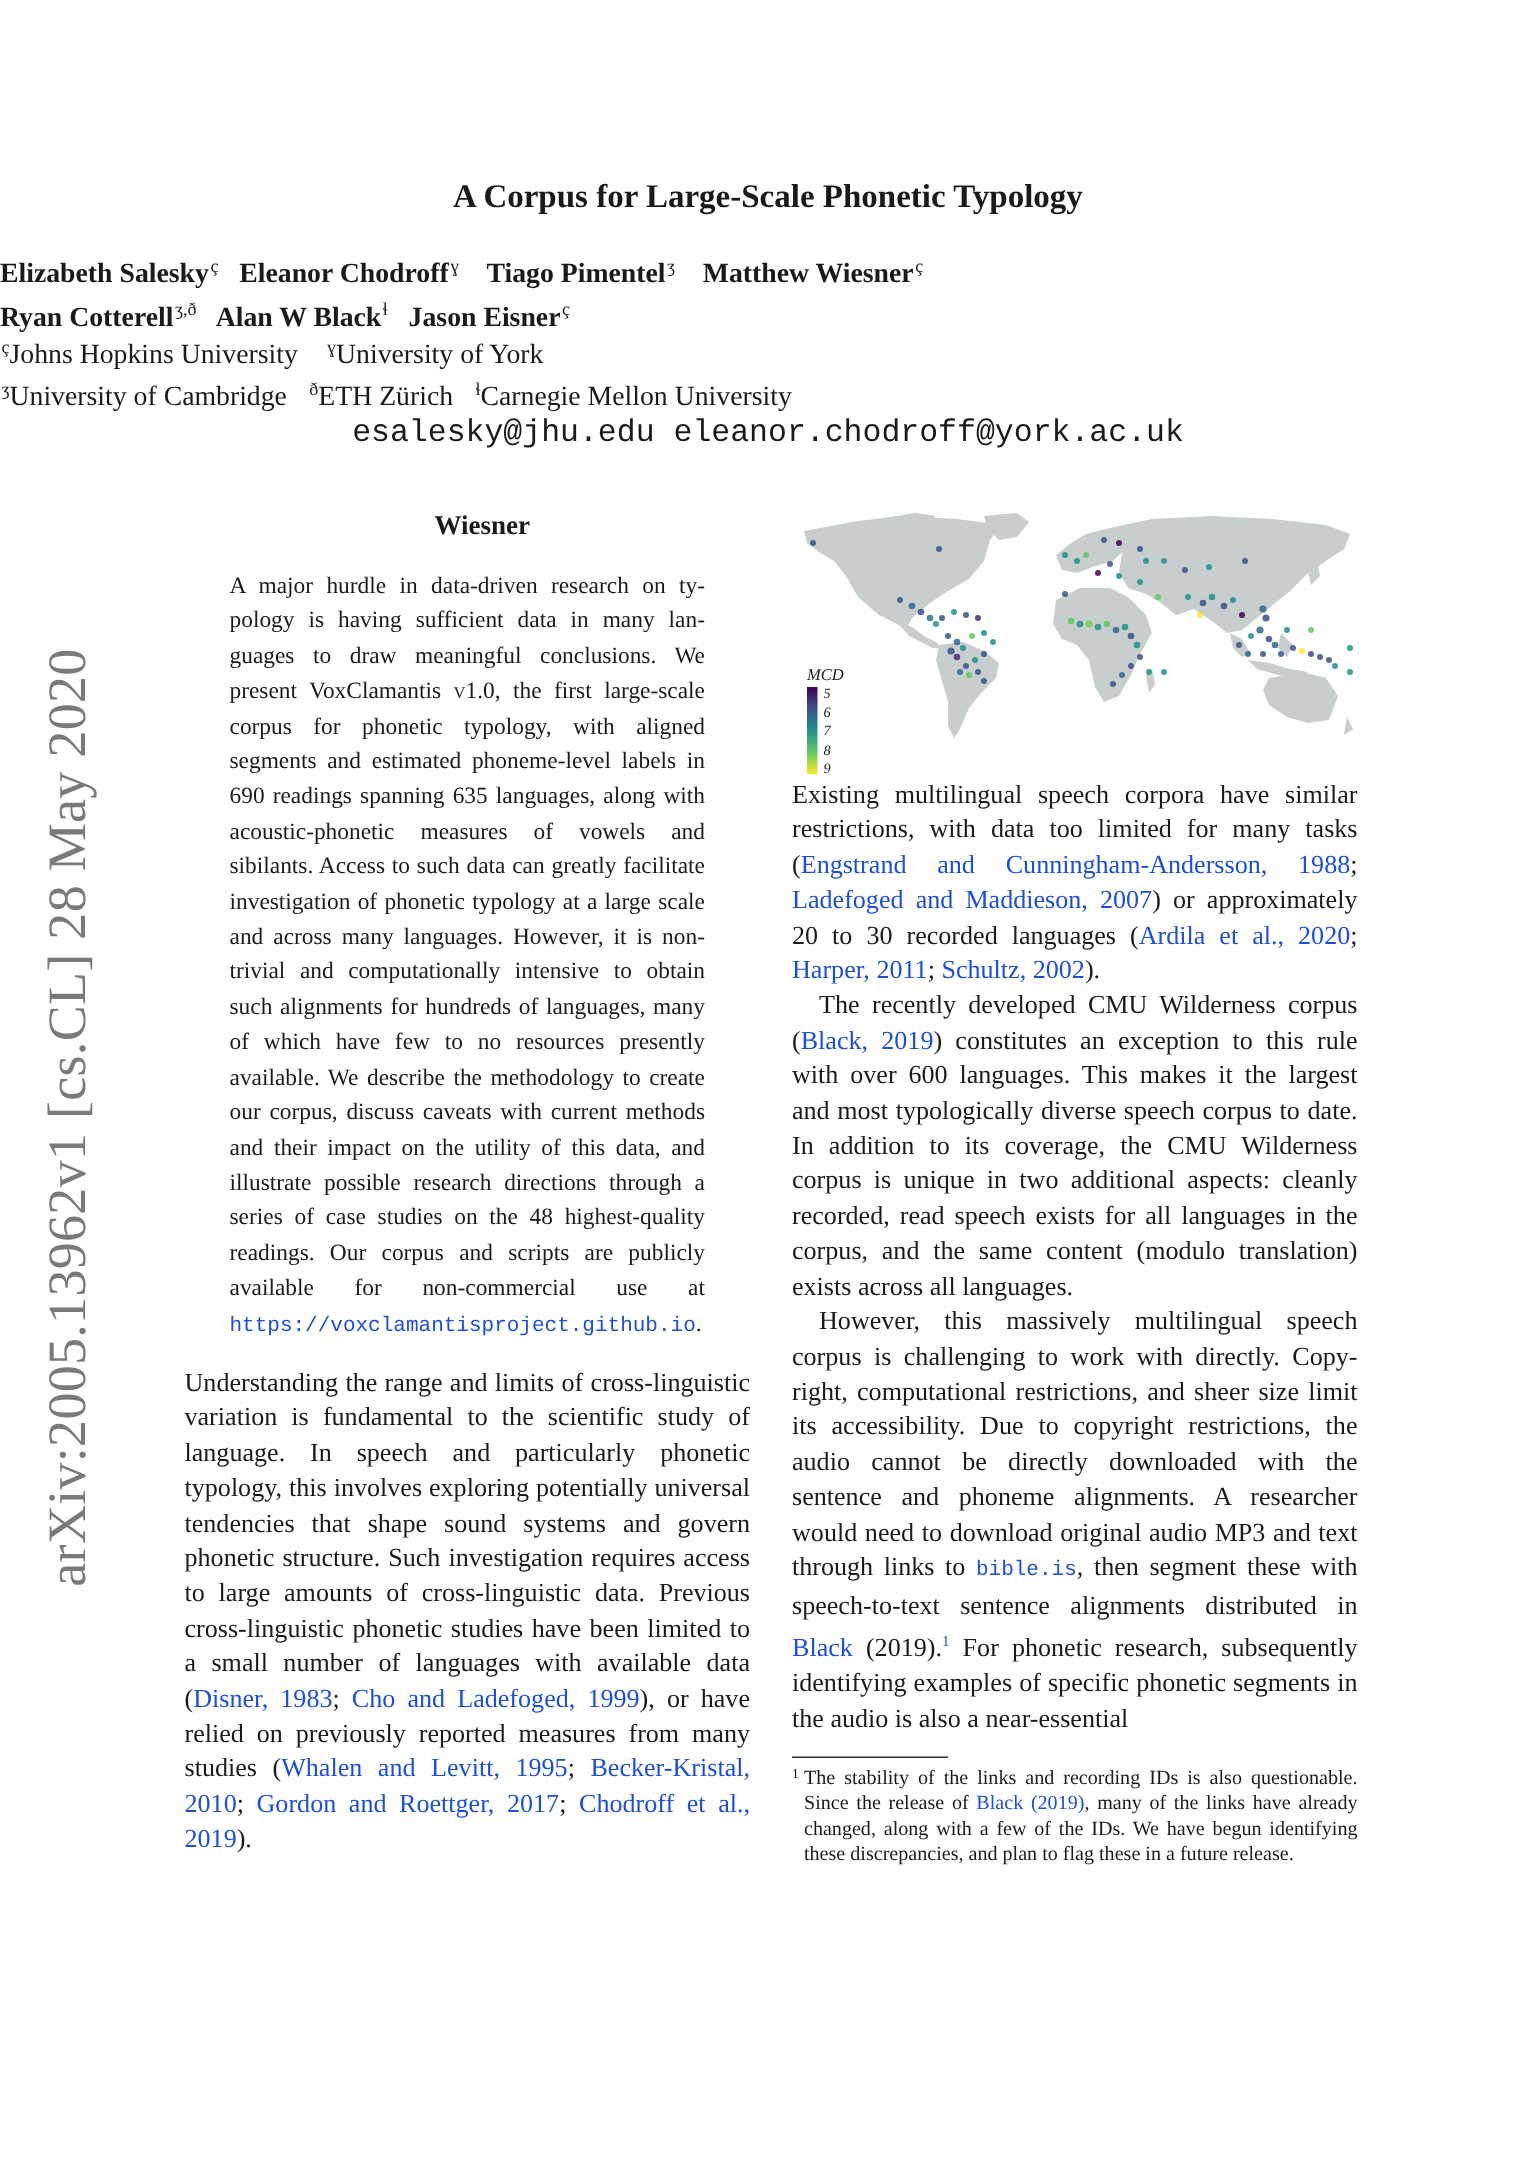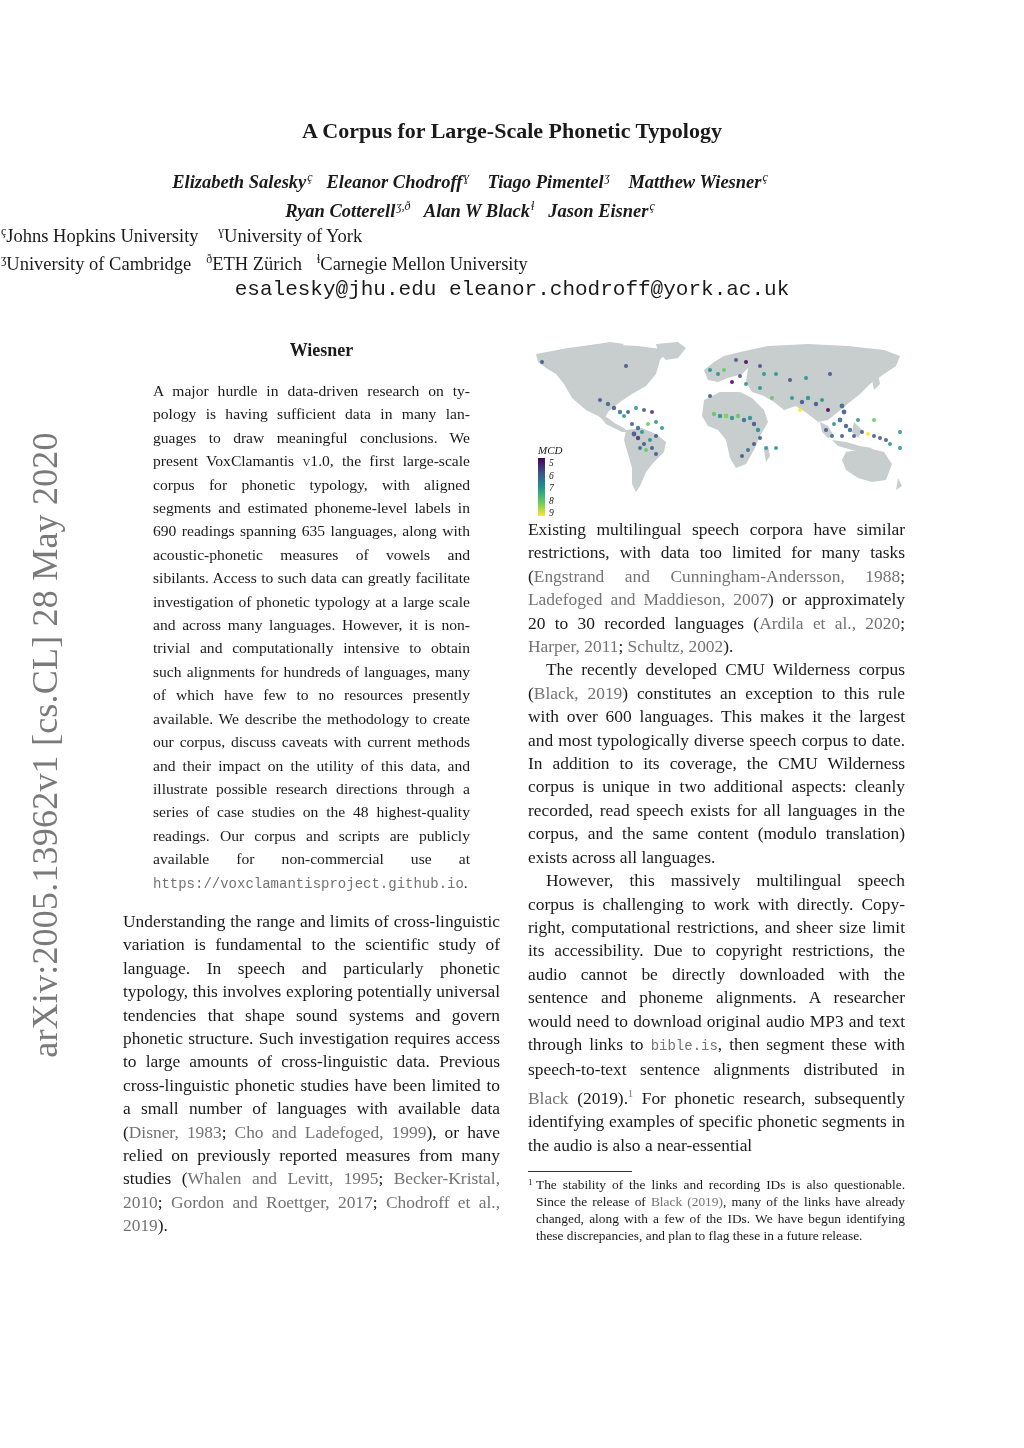--- a/index.html
+++ b/index.html
@@ -14,34 +14,34 @@
   .arxiv-stamp span {
     display: block; white-space: nowrap;
     transform: rotate(-90deg);
     font-size: 36px; color: #7a7a7a; letter-spacing: 0.2px;
   }
 
   .title {
     position: absolute; top: 118px; left: 0; width: 1024px; text-align: center;
     font-size: 22px; font-weight: bold;
   }
-  .authors { position: absolute; left: 0; width: 940px; text-align: center; font-weight: bold; font-size: 18.5px; font-style: italic; }
+  .authors { position: absolute; left: 0; width: 940px; text-align: left; font-weight: bold; font-size: 18.5px; }
   .authors sup, .affils sup { font-size: 12px; font-weight: normal; vertical-align: 7px; margin-left: 1px; }
   .affils { position: absolute; left: 0; width: 1024px; text-align: left; font-size: 18.5px; }
   .emails { position: absolute; top: 278px; left: 0; width: 1024px; text-align: center; font-family: "Liberation Mono", "DejaVu Sans Mono", monospace; font-size: 21px; }
 
   .col-left { position: absolute; left: 123px; top: 340px; width: 377px; }
   .col-right { position: absolute; left: 528px; top: 340px; width: 377px; }
 
   .abstract-title { text-align: center; font-weight: bold; font-size: 18px; margin-left: 20px; }
   .abstract {
     margin: 18px 30px 0 30px; font-size: 15.6px; line-height: 23.4px; text-align: justify; hyphens: manual;
   }
   .mono { font-family: "Liberation Mono", "DejaVu Sans Mono", monospace; font-size: 14px; }
-  .link { color: #737373; }
+  .link { color: #1d4ed8; }
   .smallcaps { font-variant: small-caps; }
 
   .section-heading { margin-top: 21px; font-size: 18.5px; font-weight: bold; }
   .section-heading .num { display: inline-block; width: 32px; }
   .para { font-size: 17.4px; line-height: 23.4px; text-align: justify; }
   .intro-para { margin-top: 14px; }
 
   .figure { position: relative; width: 377px; height: 160px; }
   .map-svg { position: absolute; left: 0; top: 0; }
   .legend { position: absolute; left: 10px; top: 104px; width: 40px; font-style: italic; }

